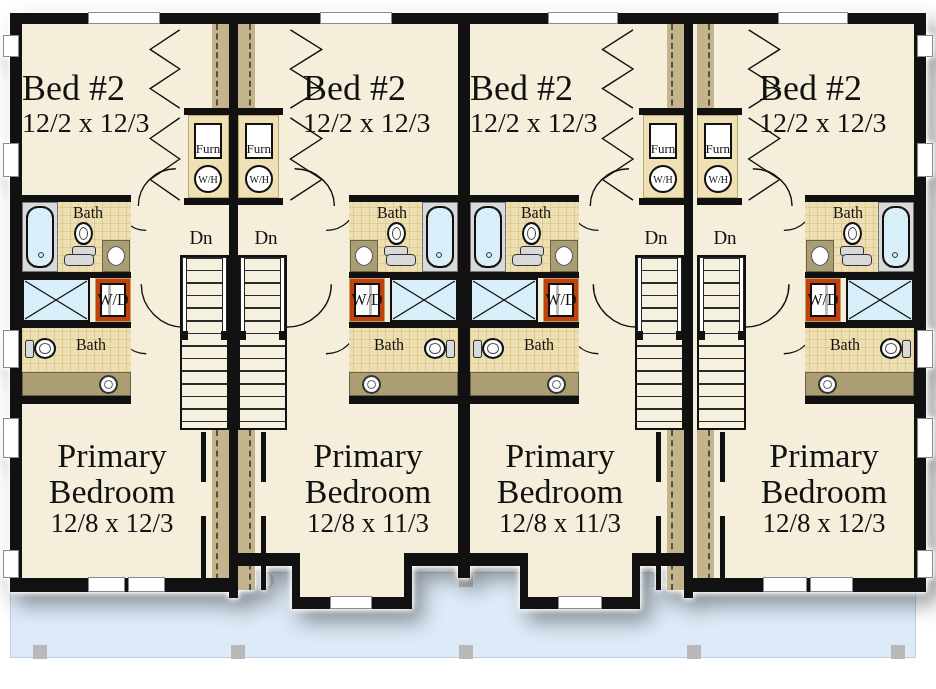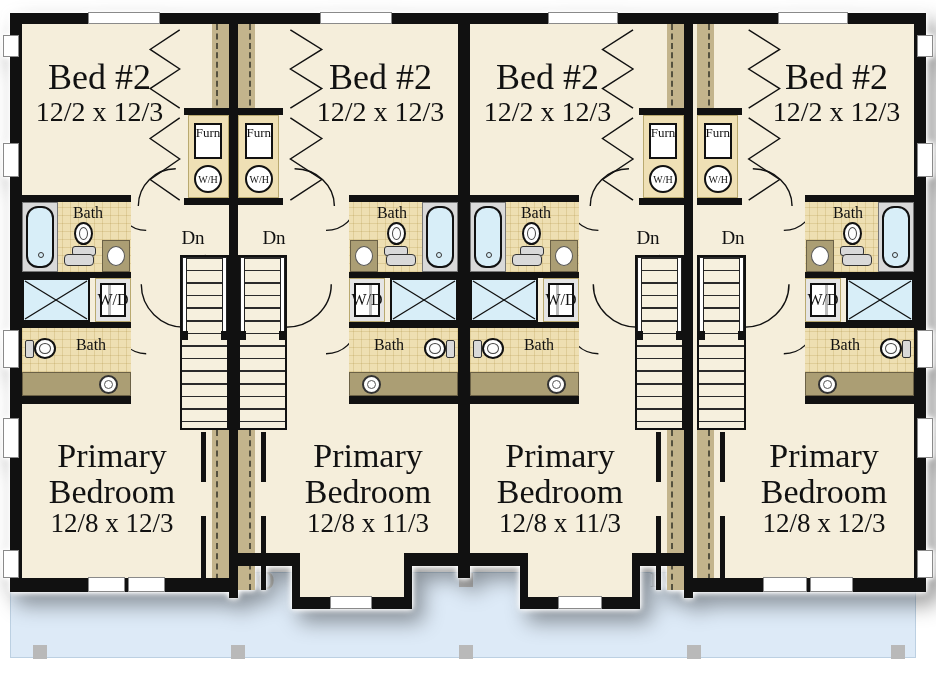--- a/index.html
+++ b/index.html
@@ -28,24 +28,24 @@
   
   .unit{position:absolute}
   .flip{transform:scaleX(-1)}
   .flip .t{transform:scaleX(-1)}
   .ovl{position:absolute;inset:0;width:100%;height:100%}
   .strip{position:absolute;right:0;width:17px;background:#c3b48c}
   .sline{position:absolute;left:4px;top:0;bottom:0;width:0;border-left:2px dashed #55513f}
   .stub{position:absolute;right:0;width:45px;height:7px;background:#111}
   .furncl{position:absolute;right:0;top:91px;width:41px;height:83px;background:#efe0b5;border:1px solid #b9a96f}
   .furnbox{position:absolute;left:5px;top:7px;width:28px;height:36px;background:#fff;border:2px solid #111;
-           display:flex;align-items:flex-start;justify-content:center;font-size:13px}
+           display:flex;align-items:flex-end;justify-content:center;font-size:13px}
   .whc{position:absolute;left:5px;top:49px;width:28px;height:28px;background:#fff;border:2px solid #111;
        border-radius:50%;display:flex;align-items:center;justify-content:center;font-size:10px}
-  .dn{position:absolute;right:16px;top:203px;width:40px;height:22px;font-size:19px;text-align:center}
+  .dn{position:absolute;right:8px;top:203px;width:40px;height:22px;font-size:19px;text-align:center}
   .stairs{position:absolute;right:0;top:231px;width:49px;height:175px;border:2px solid #111;
           background:repeating-linear-gradient(180deg,#2a2a2a 0 1.5px,transparent 1.5px 12.6px),#f6f0de}
   .rail{position:absolute;top:0;width:5px;height:76px;background:#fff;border:1px solid #222}
   .rail.l{left:0}.rail.r{right:0}
   .notch{position:absolute;top:74px;width:6px;height:9px;background:#111}
   .notch.l{left:0}.notch.r{right:0}
   .swall{position:absolute;right:23px;width:5px;background:#111}
   .tan{background-color:#eedfb2;
        background-image:repeating-linear-gradient(0deg,rgba(170,140,60,.22) 0 1px,transparent 1px 8px),
                         repeating-linear-gradient(90deg,rgba(170,140,60,.22) 0 1px,transparent 1px 8px)}
@@ -59,34 +59,34 @@
   .toiletV{position:absolute;width:24px;height:34px}
   .toiletV .bowl{position:absolute;left:2px;top:0;width:19px;height:23px;border:2px solid #111;
                  border-radius:50%;background:#fdfdfd}
   .toiletV .bowl:after{content:"";position:absolute;inset:3px;border:1px solid #444;border-radius:50%}
   .toiletV .base{position:absolute;left:0;bottom:0;width:24px;height:10px;background:#d9d9d9;
                  border:1px solid #333;border-radius:3px}
   .pedsink{position:absolute;width:30px;height:12px;background:#d9d9d9;border:1px solid #333;border-radius:4px}
   .vanity{position:absolute;left:80px;top:38px;width:28px;height:32px;background:#ab9e74;border:1px solid #6b6146}
   .vsink{position:absolute;inset:5px 4px;background:#fff;border:1px solid #555;border-radius:50%}
   .shower{position:absolute;left:0;top:254px;width:68px;height:44px;background:#d8eef8;border:2px solid #111}
-  .wd{position:absolute;left:73px;top:254px;width:36px;height:44px;background:#e5e5e5;border:1px solid #b9a96f}
+  .wd{position:absolute;left:73px;top:254px;width:36px;height:44px;background:#c2410c;border:1px solid #b9a96f}
   .wash{position:absolute;inset:4px;background:#fff;border:2px solid #111;
         background-image:linear-gradient(90deg,transparent 6px,#bbb 6px 9px,transparent 9px 22px,#bbb 22px 24px,transparent 24px)}
   .wdl{position:absolute;inset:0;display:flex;align-items:center;justify-content:center;font-size:16px}
   .lbath{position:absolute;left:0;top:304px;width:109px;height:44px}
   .toiletH{position:absolute;left:3px;top:9px;width:32px;height:24px}
   .toiletH .tank{position:absolute;left:0;top:3px;width:9px;height:18px;background:#d9d9d9;border:1px solid #333;border-radius:2px}
   .toiletH .bowl{position:absolute;left:9px;top:1px;width:22px;height:21px;border:2px solid #111;
                  border-radius:50%;background:#fdfdfd}
   .toiletH .bowl:after{content:"";position:absolute;inset:3px;border:1px solid #444;border-radius:50%}
   .vstrip{position:absolute;left:0;top:348px;width:109px;height:24px;background:#ab9e74;border:1px solid #6b6146}
   .rsink{position:absolute;left:76px;top:2px;width:19px;height:19px;background:#fff;border:2px solid #333;border-radius:50%}
   .rsink:after{content:"";position:absolute;inset:3px;border:1px solid #555;border-radius:50%}
-  .bed2lbl{position:absolute;left:0;top:35px;width:155px;text-align:center;line-height:1.05}
+  .bed2lbl{position:absolute;left:0;top:46px;width:155px;line-height:1.05}
   .bed2lbl .nm{font-size:36px}
   .bed2lbl .dm{font-size:28px}
   .primlbl{position:absolute;left:2px;top:414px;width:176px;text-align:center;line-height:1.05}
   .primlbl .nm{font-size:34px}
   .primlbl .dm{font-size:27px}
 </style>
 </head>
 <body>
 
 <div class="stage">

